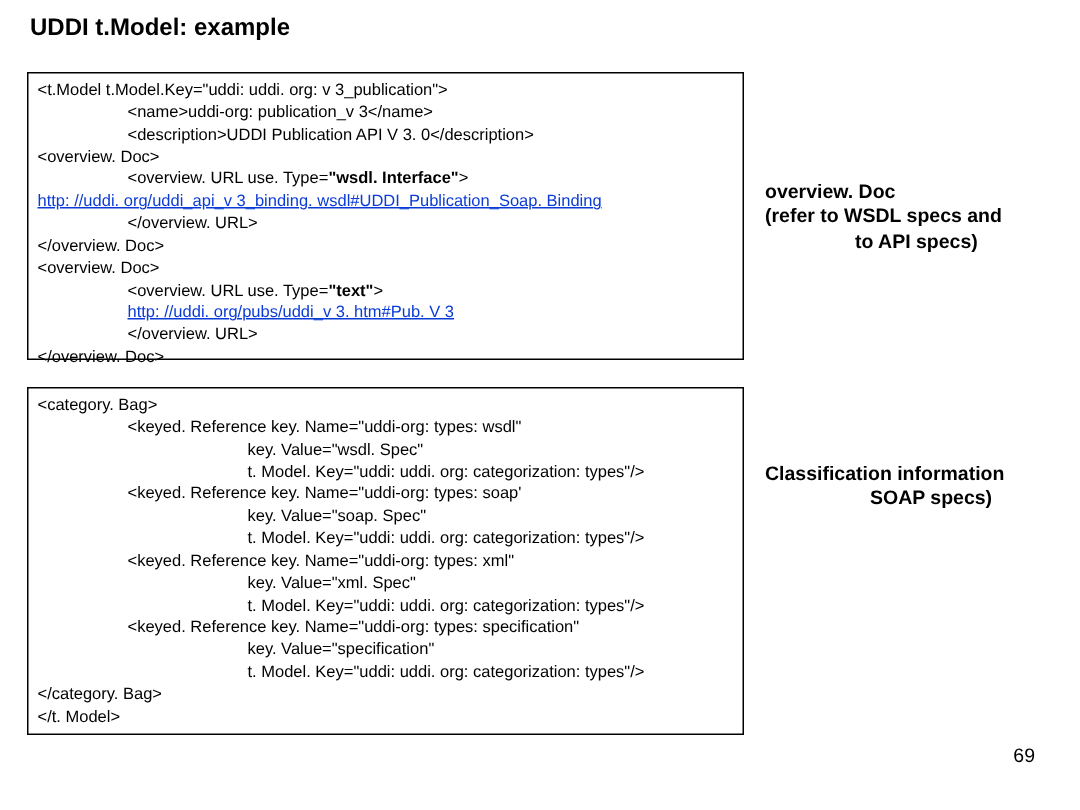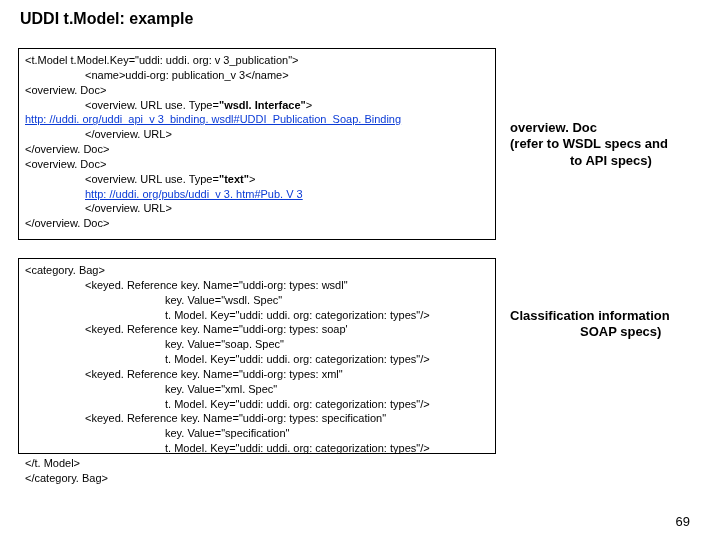--- a/index.html
+++ b/index.html
@@ -17,49 +17,50 @@
     padding: 10px 0 0 20px;
   }
   .box {
     position: absolute;
     border: 1px solid #000;
     font-size: 11px;
     line-height: 1.35;
     padding: 4px 6px;
   }
   .box1 { left: 18px; top: 48px; width: 478px; height: 192px; }
-  .box2 { left: 18px; top: 258px; width: 478px; height: 196px; }
+  .box2 { left: 18px; top: 258px; width: 478px; height: 232px; }
   .aside {
     position: absolute;
     font-family: "Comic Sans MS", cursive, sans-serif;
     font-size: 13px;
     font-weight: bold;
     line-height: 1.25;
   }
   .aside1 { left: 510px; top: 120px; width: 200px; }
   .aside2 { left: 510px; top: 308px; width: 200px; }
   .pagenum {
     position: absolute;
     right: 30px;
-    bottom: 11px;
+    bottom: 29px;
     font-size: 13px;
   }
   .link { color: #0b3bd6; text-decoration: underline; }
   .ind1 { padding-left: 60px; }
   .ind3 { padding-left: 140px; }
   .bold { font-weight: bold; }
 </style>
 </head>
 <body>
 
 <div class="title">UDDI t.Model: example</div>
 
 <div class="box box1">
   <div>&lt;t.Model t.Model.Key="uddi: uddi. org: v 3_publication"&gt;</div>
   <div class="ind1">&lt;name&gt;uddi-org: publication_v 3&lt;/name&gt;</div>
+  <div class="ind1">&lt;description&gt;UDDI Publication API V 3. 0&lt;/description&gt;</div>
   <div>&lt;overview. Doc&gt;</div>
   <div class="ind1">
     <span>&lt;overview. URL use. Type=</span><span class="bold">"wsdl. Interface"</span><span>&gt;</span>
   </div>
   <div><span class="link">http: //uddi. org/uddi_api_v 3_binding. wsdl#UDDI_Publication_Soap. Binding</span></div>
   <div class="ind1">&lt;/overview. URL&gt;</div>
   <div>&lt;/overview. Doc&gt;</div>
   <div>&lt;overview. Doc&gt;</div>
   <div class="ind1">
     <span>&lt;overview. URL use. Type=</span><span class="bold">"text"</span><span>&gt;</span>
@@ -76,22 +77,22 @@
   <div class="ind3">t. Model. Key="uddi: uddi. org: categorization: types"/&gt;</div>
   <div class="ind1">&lt;keyed. Reference key. Name="uddi-org: types: soap'</div>
   <div class="ind3">key. Value="soap. Spec"</div>
   <div class="ind3">t. Model. Key="uddi: uddi. org: categorization: types"/&gt;</div>
   <div class="ind1">&lt;keyed. Reference key. Name="uddi-org: types: xml"</div>
   <div class="ind3">key. Value="xml. Spec"</div>
   <div class="ind3">t. Model. Key="uddi: uddi. org: categorization: types"/&gt;</div>
   <div class="ind1">&lt;keyed. Reference key. Name="uddi-org: types: specification"</div>
   <div class="ind3">key. Value="specification"</div>
   <div class="ind3">t. Model. Key="uddi: uddi. org: categorization: types"/&gt;</div>
+  <div>&lt;/category. Bag&gt;</div>
   <div>&lt;/t. Model&gt;</div>
-  <div>&lt;/category. Bag&gt;</div>
 </div>
 
 <div class="aside aside1">
   <div>overview. Doc</div>
   <div>(refer to WSDL specs and</div>
   <div style="padding-left:60px">to API specs)</div>
 </div>
 
 <div class="aside aside2">
   <div>Classification information</div>

